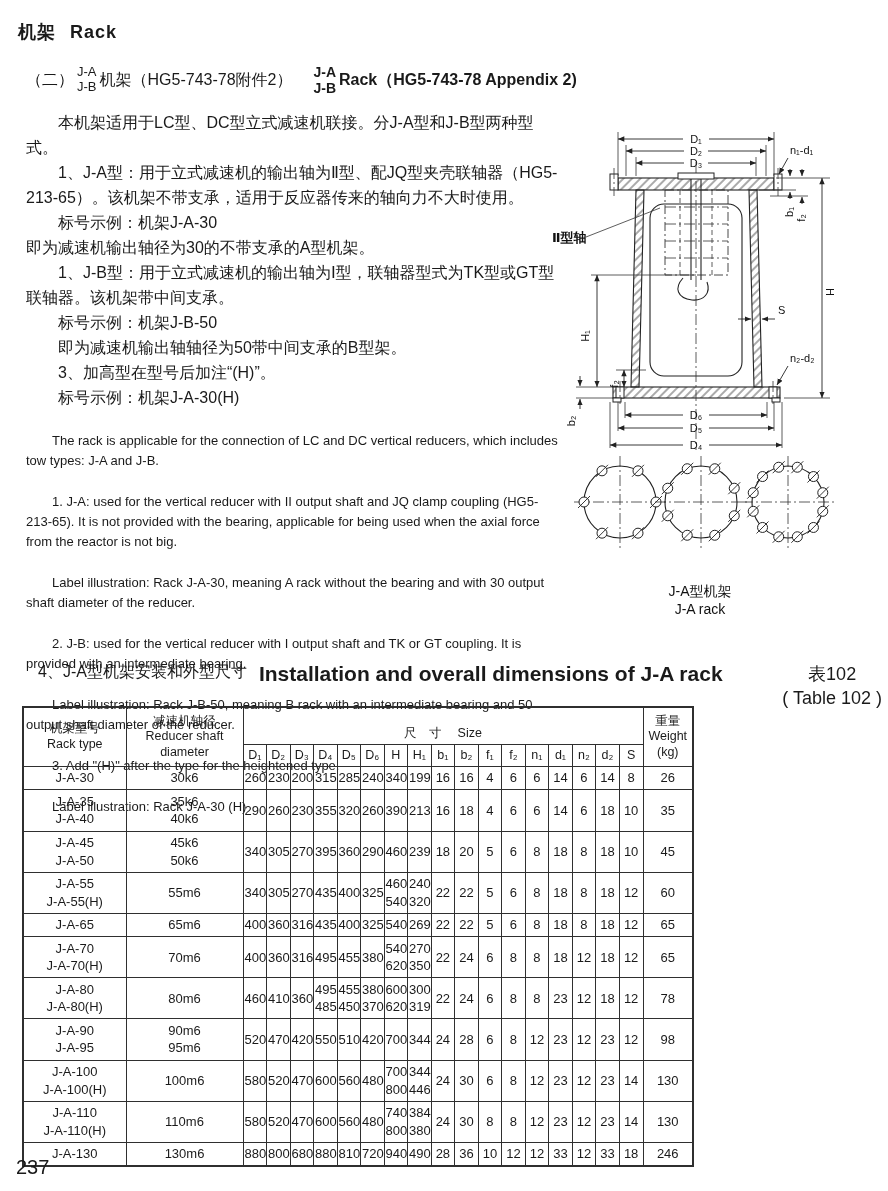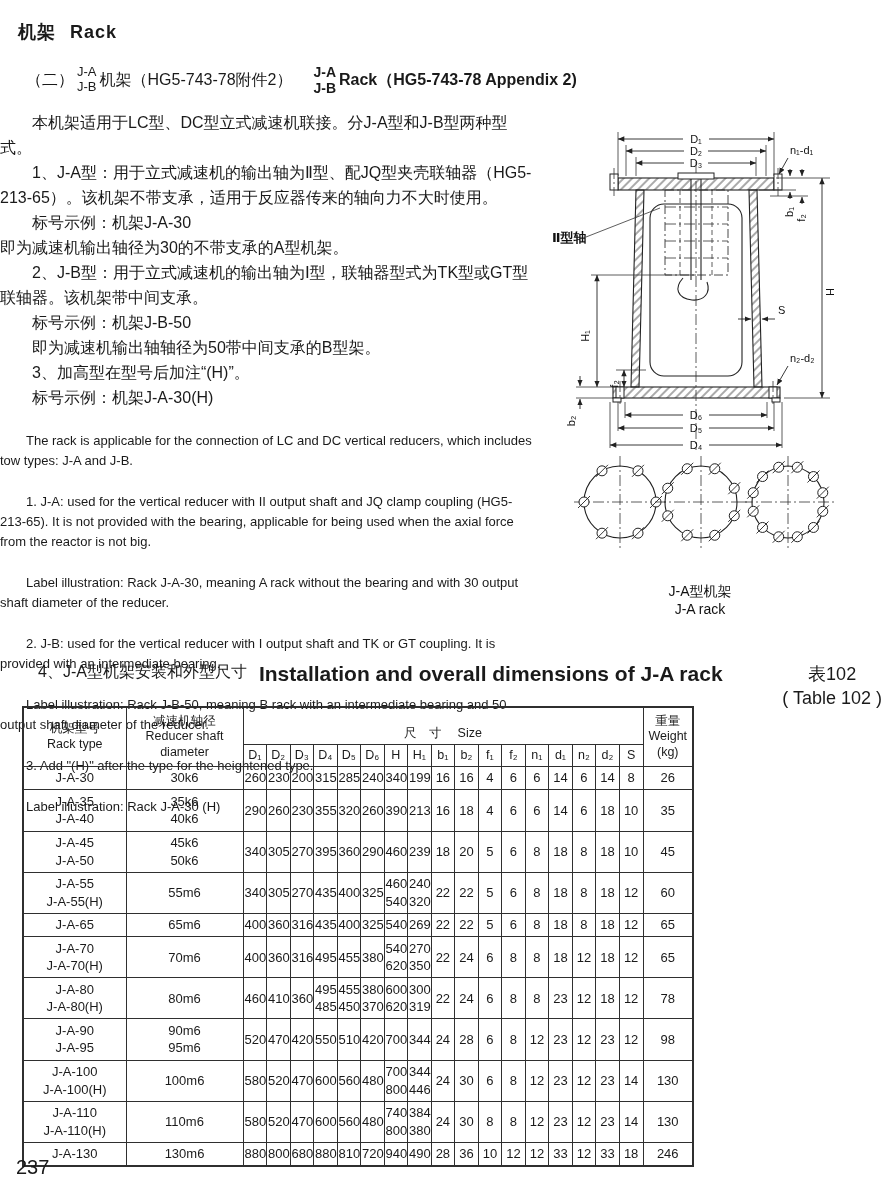--- a/index.html
+++ b/index.html
@@ -7,21 +7,21 @@
         font-family:"Liberation Sans","DejaVu Sans",sans-serif;color:#1a1a1a;overflow:hidden;}
   
   .title{position:absolute;top:20px;left:18px;font-size:18px;font-weight:bold;letter-spacing:1px;}
   .title .en{margin-left:14px;}
   
   .subtitle{position:absolute;top:64px;left:26px;display:flex;align-items:center;font-size:16px;white-space:nowrap;}
   .stack{display:inline-flex;flex-direction:column;align-items:center;font-size:13px;line-height:1.15;margin:0 3px;}
   .stack.bold{font-weight:bold;font-size:14px;}
   .sub-en{font-weight:bold;font-size:16px;margin-left:18px;display:flex;align-items:center;}
   
-  .text-col{position:absolute;left:0;top:110px;width:537px;}
+  .text-col{position:absolute;left:26px;top:110px;width:537px;}
   .text-col p{margin:0;}
   .text-col p.zh{font-size:16px;line-height:25px;}
   .text-col p.en{font-size:13px;line-height:20px;margin-top:21px;}
   .text-col p.ind{text-indent:2em;}
   
   .figure{position:absolute;left:550px;top:112px;width:335px;height:525px;}
   .figure svg{display:block;}
   .figure text{font-family:"Liberation Sans","DejaVu Sans",sans-serif;font-size:11px;fill:#111;}
   .figure .dlab{text-anchor:middle;}
   .figure .cap{font-size:14px;text-anchor:middle;}
@@ -73,21 +73,21 @@
       <span>Rack（HG5-743-78 Appendix 2)</span>
     </span>
   </div>
 
   <div class="text-col">
     <div>
         <p class="zh ind">本机架适用于LC型、DC型立式减速机联接。分J-A型和J-B型两种型式。</p>
         <p class="zh ind">1、J-A型：用于立式减速机的输出轴为Ⅱ型、配JQ型夹壳联轴器（HG5-213-65）。该机架不带支承，适用于反应器传来的轴向力不大时使用。</p>
         <p class="zh ind">标号示例：机架J-A-30</p>
         <p class="zh">即为减速机输出轴径为30的不带支承的A型机架。</p>
-        <p class="zh ind">2、J-B型：用于立式减速机的输出轴为Ⅰ型，联轴器型式为TK型或GT型联轴器。该机架带中间支承。</p>
+        <p class="zh ind">1、J-B型：用于立式减速机的输出轴为Ⅰ型，联轴器型式为TK型或GT型联轴器。该机架带中间支承。</p>
         <p class="zh ind">标号示例：机架J-B-50</p>
         <p class="zh ind">即为减速机输出轴轴径为50带中间支承的B型架。</p>
         <p class="zh ind">3、加高型在型号后加注“(H)”。</p>
         <p class="zh ind">标号示例：机架J-A-30(H)</p>
       </div>
     <div>
         <p class="en ind">The rack is applicable for the connection of LC and DC vertical reducers, which includes tow types: J-A and J-B.</p>
         <p class="en ind">1. J-A: used for the vertical reducer with II output shaft and JQ clamp coupling (HG5-213-65). It is not provided with the bearing, applicable for being used when the axial force from the reactor is not big.</p>
         <p class="en ind">Label illustration: Rack J-A-30, meaning A rack without the bearing and with 30 output shaft diameter of the reducer.</p>
         <p class="en ind">2. J-B: used for the vertical reducer with I output shaft and TK or GT coupling. It is provided with an intermediate bearing.</p>

